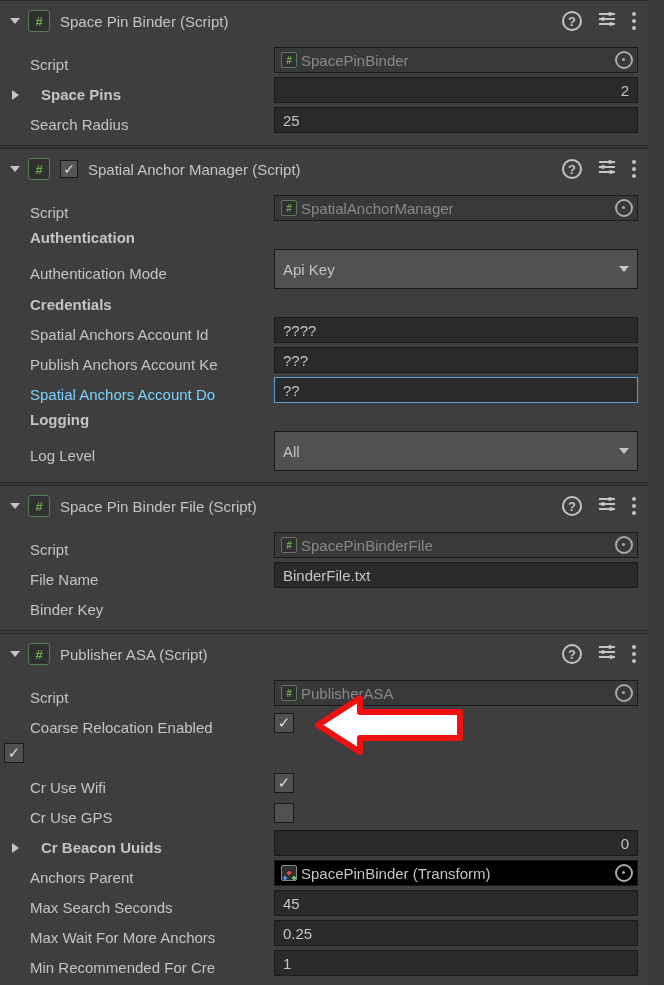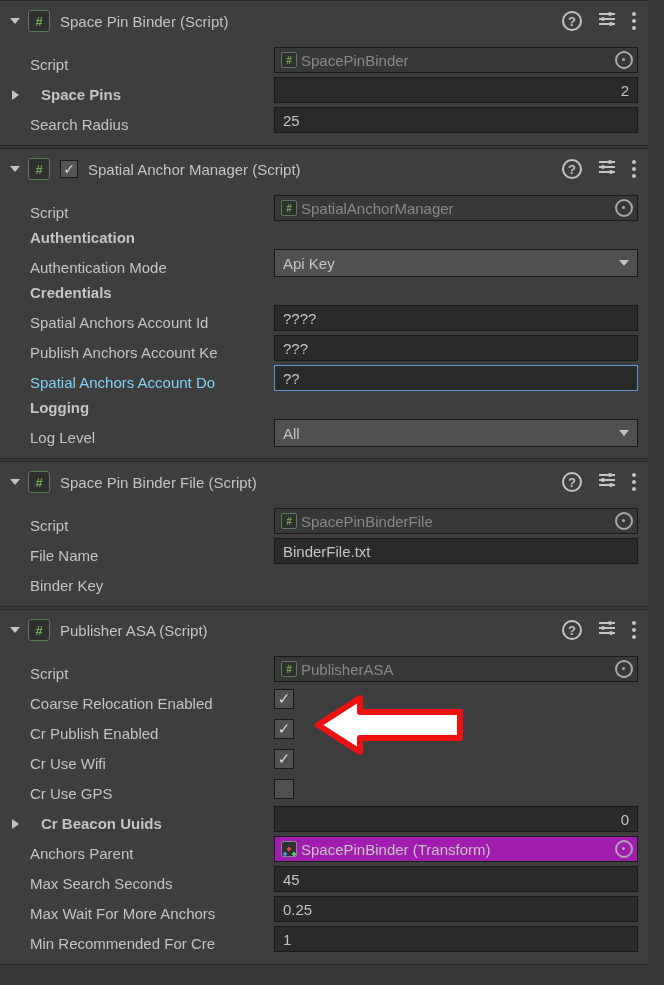--- a/index.html
+++ b/index.html
@@ -89,36 +89,36 @@
     height: 26px;
     padding: 0 8px;
     font-size: 15px;
   }
   .numfield.right { text-align: right; }
   .textfield.focused { border: 1px solid #5b9bd5; outline: none; }
   .dropdown {
     flex: 1;
     background: #515151;
     border: 1px solid #1a1a1a;
-    height: 28px;
+    height: 40px;
     display: flex;
     align-items: center;
     justify-content: space-between;
     padding: 0 8px;
     cursor: pointer;
   }
   .dd-arrow {
     width: 0; height: 0;
     border-top: 6px solid #c4c4c4;
     border-left: 5px solid transparent;
     border-right: 5px solid transparent;
   }
   .objfield {
     flex: 1;
-    background: #a21caf;
+    background: #000000;
     border: 1px solid #1a1a1a;
     height: 26px;
     display: flex;
     align-items: center;
     padding: 0 4px 0 6px;
     gap: 4px;
   }
   .objfield.disabled { background: #383838; color: #888; }
   .obj-icon {
     width: 16px; height: 16px;
@@ -397,21 +397,20 @@
         </div>
             </div>
       </div>
       <div class="row">
         <div class="label">Coarse Relocation Enabled</div>
         <div class="value">
               <div class="checkbox">✓</div>
             </div>
       </div>
       <div class="row">
-        <div class="label">Cr Publish Enabled</div>
         <div class="value">
               <div class="checkbox">✓</div>
             </div>
       </div>
       <div class="row">
         <div class="label">Cr Use Wifi</div>
         <div class="value">
               <div class="checkbox">✓</div>
             </div>
       </div>

